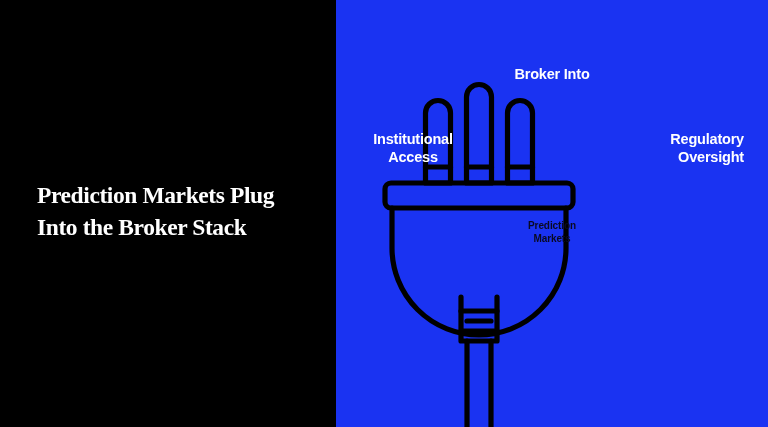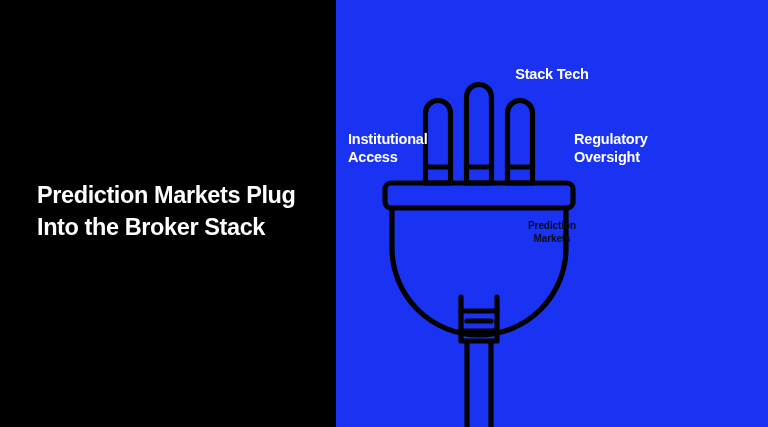--- a/index.html
+++ b/index.html
@@ -21,21 +21,21 @@
     position: relative;
     width: 336px;
     height: 427px;
     background: #000000;
     flex: 0 0 336px;
     display: flex;
     align-items: center;
   }
   .headline {
     color: #ffffff;
-    font-family: Liberation Sans, sans-serif;
+    font-family: Liberation Serif, serif;
     font-weight: 700;
     font-size: 23.5px;
     line-height: 1.33;
     letter-spacing: -0.4px;
     padding-left: 37px;
     padding-right: 18px;
     margin-top: -4px;
     white-space: pre-line;
   }
   
@@ -73,27 +73,27 @@
   .label-top {
     left: 0;
     right: 0;
     top: 66px;
     text-align: center;
   }
   .label-left {
     left: 12px;
     top: 131px;
     width: 130px;
-    text-align: left;
+    text-align: center;
   }
   .label-right {
     left: 238px;
     top: 131px;
     width: 170px;
-    text-align: left;
+    text-align: right;
   }
   .core-label {
     position: absolute;
     left: 0;
     right: 0;
     top: 219px;
     text-align: center;
     color: #0a0a22;
     font-family: "Liberation Sans", sans-serif;
     font-weight: 700;
@@ -135,21 +135,21 @@
           <path d="M 125 297 L 125 341 L 161 341 L 161 297"></path>
           <line x1="125" y1="311" x2="161" y2="311"></line>
           <line x1="131" y1="321" x2="155" y2="321"></line>
           <line x1="125" y1="331" x2="161" y2="331"></line>
 
           <line x1="131" y1="341" x2="131" y2="430"></line>
           <line x1="155" y1="341" x2="155" y2="430"></line>
         </g>
       </svg>
 
-      <div class="label label-top">Stack Tech</div>
+      <div class="label label-top">Broker Into</div>
 
       <div class="label label-left">Institutional
 Access</div>
 
       <div class="label label-right">Regulatory
 Oversight</div>
 
       <div class="core-label">Prediction
 Markets</div>
 

